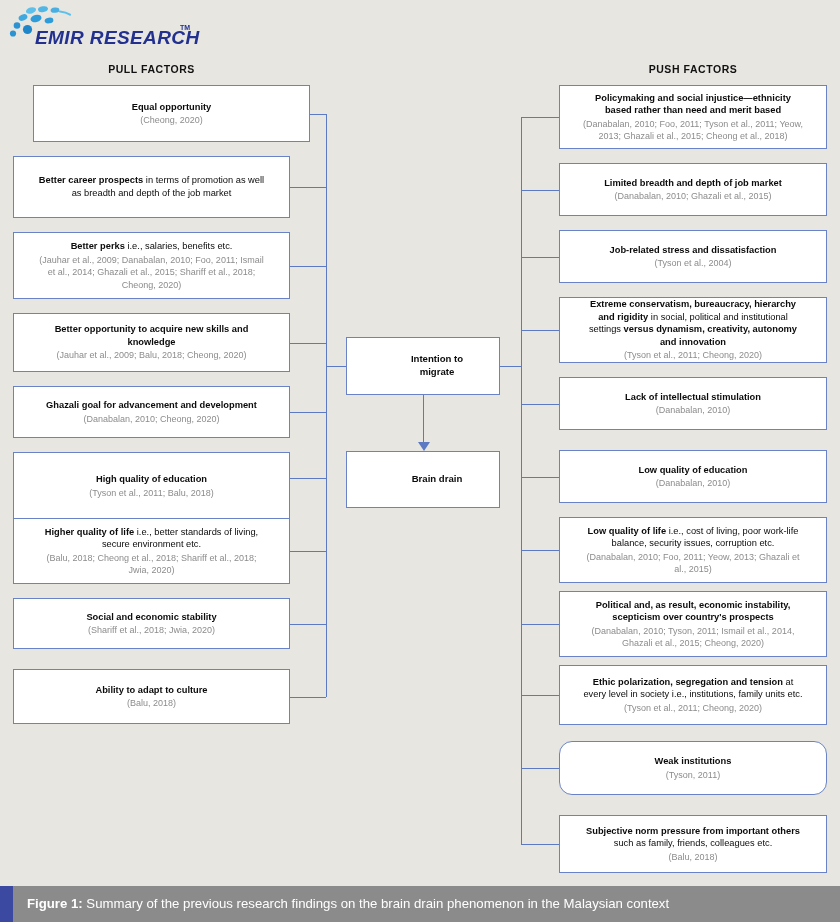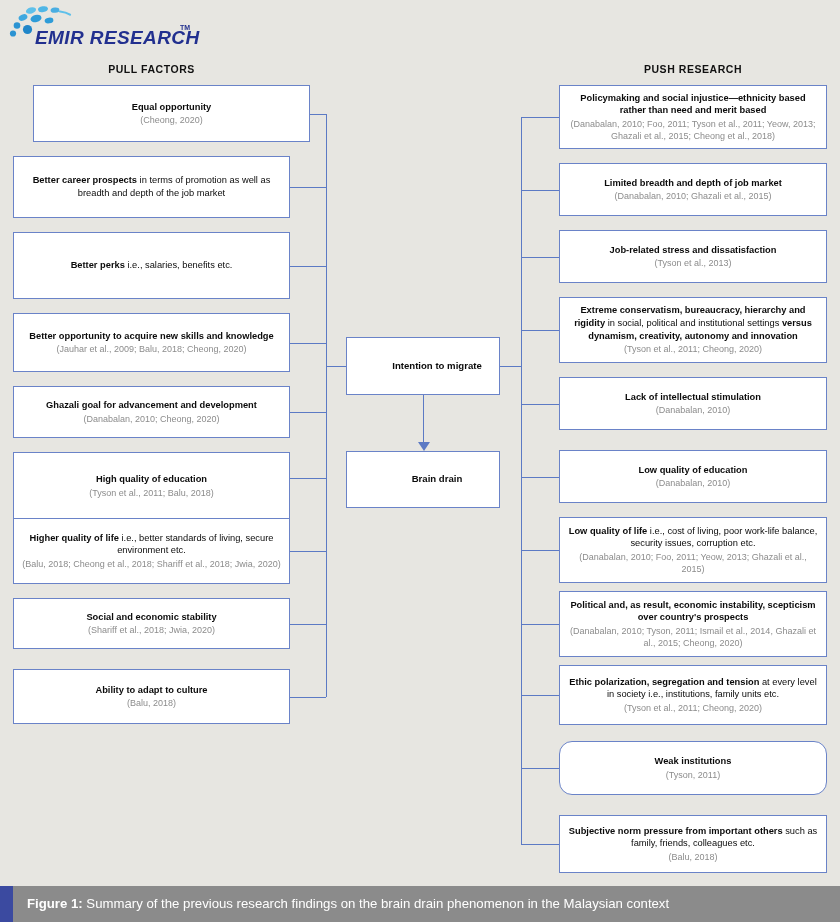--- a/index.html
+++ b/index.html
@@ -37,21 +37,21 @@
 
   
   .node{
     position:absolute;
     background:#fff;
     border:1.4px solid #6a83c8;
     box-sizing:border-box;
     display:flex;flex-direction:column;
     align-items:center;justify-content:center;
     text-align:center;
-    padding:3px 7px;
+    padding:3px 22px;
   }
   .node .title{
     font-size:9.3px;line-height:12.6px;color:#0b0b0b;font-weight:bold;
   }
   .node .title .reg{font-weight:normal;}
   .node .cite{
     font-size:9px;line-height:12.4px;color:#8c8c8c;font-weight:normal;
     margin-top:1px;
   }
   .center-node .title{font-size:9.6px;margin-left:28px;}
@@ -95,21 +95,21 @@
       <ellipse cx="41" cy="14.5" rx="4.4" ry="2.8" fill="#2e9cd8" transform="rotate(-8 41 14.5)"></ellipse>
       <circle cx="9" cy="19.5" r="3.3" fill="#2b93d2"></circle>
       <circle cx="19.5" cy="23.5" r="4.6" fill="#1f86c9"></circle>
       <circle cx="5" cy="27.5" r="3.1" fill="#2b93d2"></circle>
     </svg>
     <div id="logo-text">EMIR RESEARCH</div>
     <div id="logo-tm">TM</div>
   </div>
 
   <div class="col-head" id="head-pull">PULL FACTORS</div>
-  <div class="col-head" id="head-push">PUSH RESEARCH</div>
+  <div class="col-head" id="head-push">PUSH FACTORS</div>
 
   <div id="connectors">
       <div class="ln h" style="left: 290px; top: 114px; width: 36px;"></div>
       <div class="ln h" style="left: 290px; top: 187px; width: 36px;"></div>
       <div class="ln h" style="left: 290px; top: 266px; width: 36px;"></div>
       <div class="ln h" style="left: 290px; top: 343px; width: 36px;"></div>
       <div class="ln h" style="left: 290px; top: 412px; width: 36px;"></div>
       <div class="ln h" style="left: 290px; top: 478px; width: 36px;"></div>
       <div class="ln h" style="left: 290px; top: 551px; width: 36px;"></div>
       <div class="ln h" style="left: 290px; top: 624px; width: 36px;"></div>
@@ -135,20 +135,21 @@
   <div id="pull-column">
       <div class="node" style="left: 13px; top: 85px; width: 277px; height: 57px; margin-left: 20px;">
         <div class="title"><b>Equal opportunity</b></div>
         <div class="cite">(Cheong, 2020)</div>
       </div>
       <div class="node" style="left: 13px; top: 156px; width: 277px; height: 62px;">
         <div class="title"><b>Better career prospects</b><span class="reg"> in terms of promotion as well as breadth and depth of the job market</span></div>
       </div>
       <div class="node" style="left: 13px; top: 232px; width: 277px; height: 67px;">
         <div class="title"><b>Better perks</b><span class="reg"> i.e., salaries, benefits etc.</span></div>
+        <div class="cite">(Jauhar et al., 2009; Danabalan, 2010; Foo, 2011; Ismail et al., 2014; Ghazali et al., 2015; Shariff et al., 2018; Cheong, 2020)</div>
       </div>
       <div class="node" style="left: 13px; top: 313px; width: 277px; height: 59px;">
         <div class="title"><b>Better opportunity to acquire new skills and knowledge</b></div>
         <div class="cite">(Jauhar et al., 2009; Balu, 2018; Cheong, 2020)</div>
       </div>
       <div class="node" style="left: 13px; top: 386px; width: 277px; height: 52px;">
         <div class="title"><b>Ghazali goal for advancement and development</b></div>
         <div class="cite">(Danabalan, 2010; Cheong, 2020)</div>
       </div>
       <div class="node" style="left: 13px; top: 452px; width: 277px; height: 68px;">
@@ -172,21 +173,21 @@
       <div class="node" style="left: 559px; top: 85px; width: 268px; height: 64px;">
         <div class="title"><b>Policymaking and social injustice—</b><b>ethnicity based rather than need and merit based</b></div>
         <div class="cite">(Danabalan, 2010; Foo, 2011; Tyson et al., 2011; Yeow, 2013; Ghazali et al., 2015; Cheong et al., 2018)</div>
       </div>
       <div class="node" style="left: 559px; top: 163px; width: 268px; height: 53px;">
         <div class="title"><b>Limited breadth and depth of job market</b></div>
         <div class="cite">(Danabalan, 2010; Ghazali et al., 2015)</div>
       </div>
       <div class="node" style="left: 559px; top: 230px; width: 268px; height: 53px;">
         <div class="title"><b>Job-related stress and dissatisfaction</b></div>
-        <div class="cite">(Tyson et al., 2013)</div>
+        <div class="cite">(Tyson et al., 2004)</div>
       </div>
       <div class="node" style="left: 559px; top: 297px; width: 268px; height: 66px;">
         <div class="title"><b>Extreme conservatism, bureaucracy, hierarchy and rigidity</b><span class="reg"> in social, political and institutional settings </span><b>versus dynamism, creativity, autonomy and innovation</b></div>
         <div class="cite">(Tyson et al., 2011; Cheong, 2020)</div>
       </div>
       <div class="node" style="left: 559px; top: 377px; width: 268px; height: 53px;">
         <div class="title"><b>Lack of intellectual stimulation</b></div>
         <div class="cite">(Danabalan, 2010)</div>
       </div>
       <div class="node" style="left: 559px; top: 450px; width: 268px; height: 53px;">

